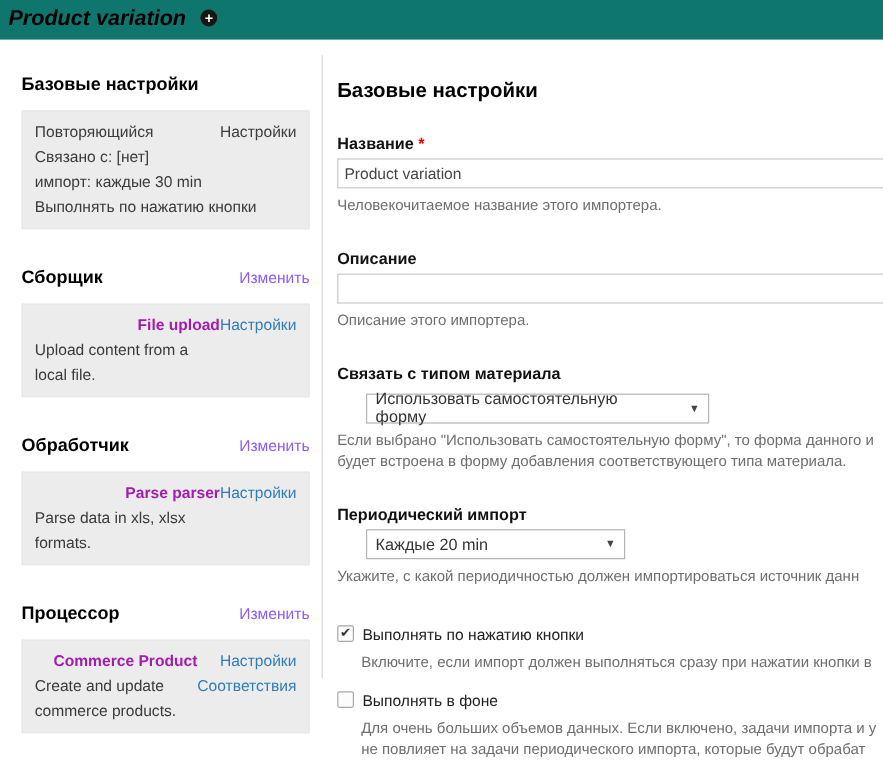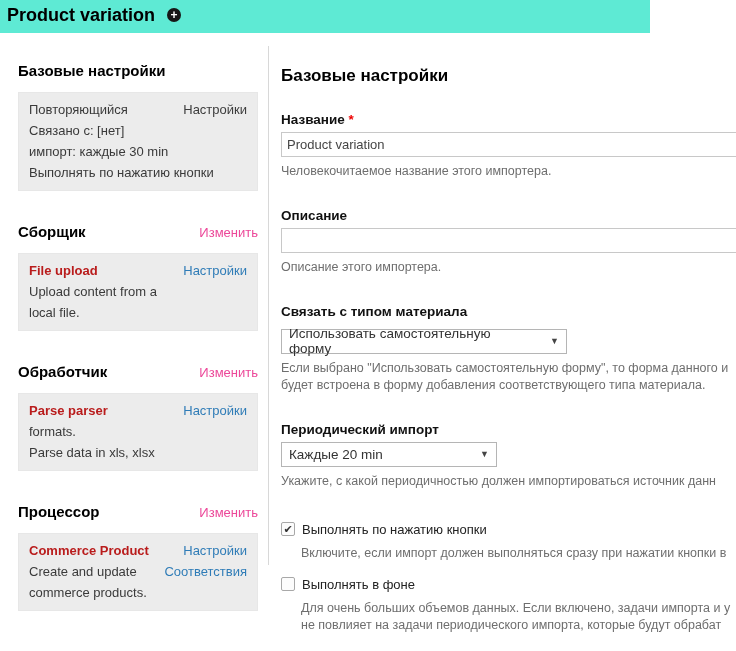--- a/index.html
+++ b/index.html
@@ -2,53 +2,53 @@
 <html><head>
 <meta charset="utf-8">
 <style>
   * { box-sizing: content-box; }
   html, body { margin:0; padding:0; }
   body {
     width:736px; height:651px; overflow:hidden; position:relative;
     background:#ffffff; font-family:"Liberation Sans", sans-serif; color:#222;
   }
   
-  .header { position:absolute; top:0; left:0; width:650px; height:33px; background:#5eead4; }
+  .header { position:absolute; top:0; left:0; width:736px; height:33px; background:#0f766e;font-style:italic; }
   .page-title { display:inline-block; margin:0; padding:5px 0 0 7px; font-size:18px; font-weight:bold; color:#000; }
   .plus-badge {
     display:inline-block; width:14px; height:14px; margin-left:12px; vertical-align:2px;
     background:#161616; border-radius:50%; color:#fff; font-size:12px; font-weight:bold;
     line-height:14px; text-align:center; cursor:pointer;
   }
   
   .sidebar { position:absolute; left:18px; top:62px; width:240px; }
   .side-head { display:flex; justify-content:space-between; align-items:baseline; margin:0 0 13px 0; }
   .side-section + .side-section .side-head { margin-top:32px; }
   .side-title { margin:0; font-size:15px; font-weight:bold; color:#000; }
-  .action-link { font-size:13px; color:#ec4899; text-decoration:none; cursor:pointer; }
+  .action-link { font-size:13px; color:#8b5cf6; text-decoration:none; cursor:pointer; }
   .side-box { background:#ececec; border:1px solid #e7e7e7; padding:6px 10px 7px 10px;
               font-size:13px; line-height:21px; color:#3a3a3a; overflow:hidden; }
   .box-links { float:right; text-align:right; line-height:21px; }
   .box-links a { display:block; color:#2f7cb7; text-decoration:none; cursor:pointer; }
   .box-links .plain { color:#3c3c3c; }
-  .plugin-name { font-weight:bold; color:#b91c1c; }
+  .plugin-name { font-weight:bold; color:#a21caf;text-align:right; }
   
   .divider { position:absolute; left:268px; top:46px; width:1px; height:519px; background:#d8d8d8; }
   
   .main { position:absolute; left:281px; top:46px; width:600px; }
   .main-title { margin:20px 0 26px 0; font-size:17px; font-weight:bold; color:#000; }
   .form-item { margin-bottom:28px; }
   .form-label { display:block; font-size:13.5px; font-weight:bold; color:#111; margin-bottom:5px; }
   .req { color:#ee0000; }
   .text-input { width:588px; height:17px; border:1px solid #c8c8c8; padding:3px 5px;
                 font-family:inherit; font-size:13px; color:#454545; background:#fff; }
   .help { font-size:12.5px; color:#6e6e6e; line-height:17px; margin-top:6px; white-space:nowrap; }
   .selectbox { display:inline-flex; justify-content:space-between; align-items:center;
                border:1px solid #b5b5b5; background:#fff; height:23px; padding:0 7px;
-               font-size:13.5px; color:#333; cursor:pointer; }
+               font-size:13.5px; color:#333; cursor:pointer;margin-left:24px; }
   .selectbox .arrow { font-size:9px; color:#444; margin-left:14px; }
   .sel-wide { width:270px; }
   .sel-mid  { width:200px; }
   .checkbox-row { display:flex; align-items:center; font-size:13px; color:#222; cursor:pointer; }
   .cb { flex:0 0 auto; width:12px; height:12px; margin-right:7px; border:1px solid #a8a8a8; border-radius:2px;
         background:#fcfcfc; display:inline-flex; align-items:center; justify-content:center;
         font-size:11px; line-height:11px; color:#333; }
   .cb-help { margin:8px 0 15px 20px; }
   .cb-gap { margin-top:14px; }
 </style>
@@ -94,22 +94,22 @@
   <div class="side-section">
     <div class="side-head">
       <h2 class="side-title">Обработчик</h2>
       <a class="action-link">Изменить</a>
     </div>
     <div class="side-box">
       <div class="box-links">
         <a>Настройки</a>
       </div>
       <div class="plugin-name">Parse parser</div>
+      <div>Parse data in xls, xlsx</div>
       <div>formats.</div>
-      <div>Parse data in xls, xlsx</div>
     </div>
   </div>
 
   <div class="side-section">
     <div class="side-head">
       <h2 class="side-title">Процессор</h2>
       <a class="action-link">Изменить</a>
     </div>
     <div class="side-box">
       <div class="box-links">

